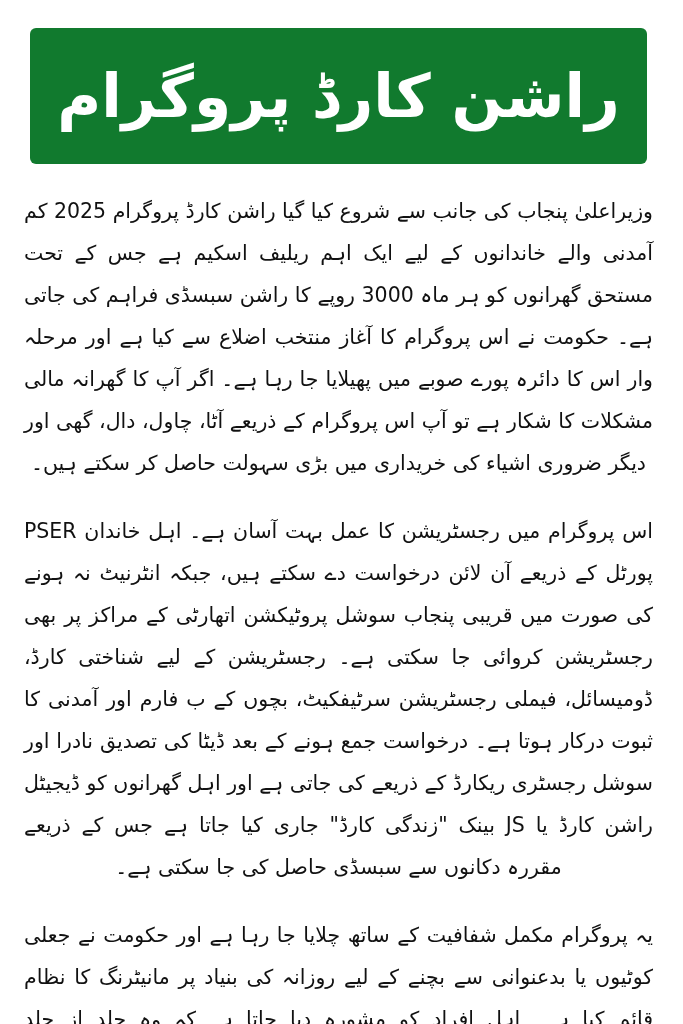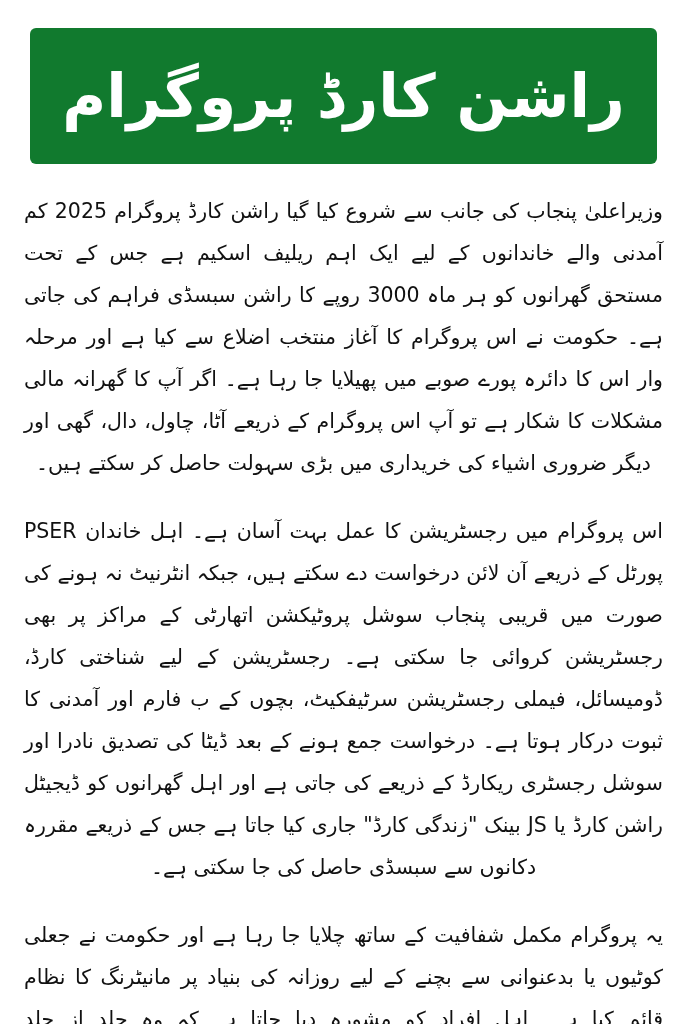--- a/index.html
+++ b/index.html
@@ -10,21 +10,21 @@
     width: 683px;
     height: 1024px;
     background: #ffffff;
     font-family: "Liberation Serif", "DejaVu Serif", serif;
     overflow: hidden;
   }
   .page {
     width: 683px;
     height: 1024px;
     box-sizing: border-box;
-    padding: 28px 14px 10px 18px;
+    padding: 28px 24px 10px 18px;
     position: relative;
   }
   .banner {
     background: #117a2e;
     border-radius: 6px;
     height: 136px;
     display: flex;
     align-items: center;
     justify-content: center;
     margin: 0 12px 26px 12px;

